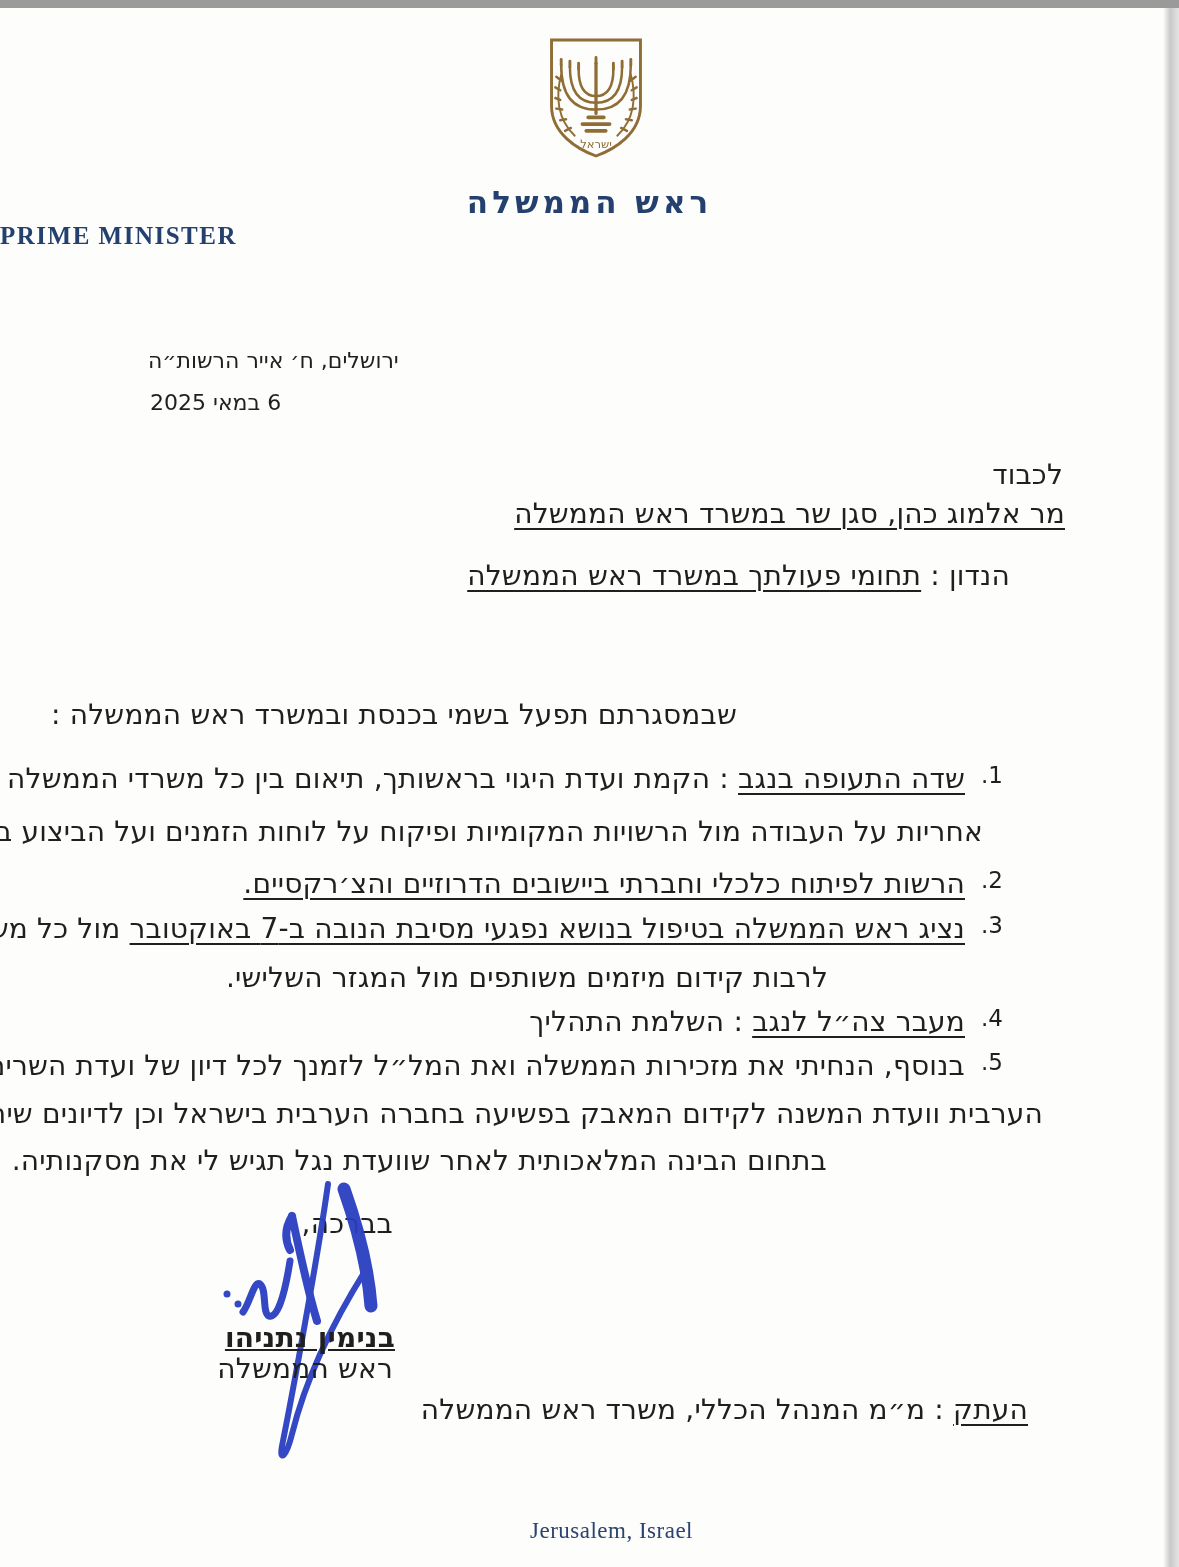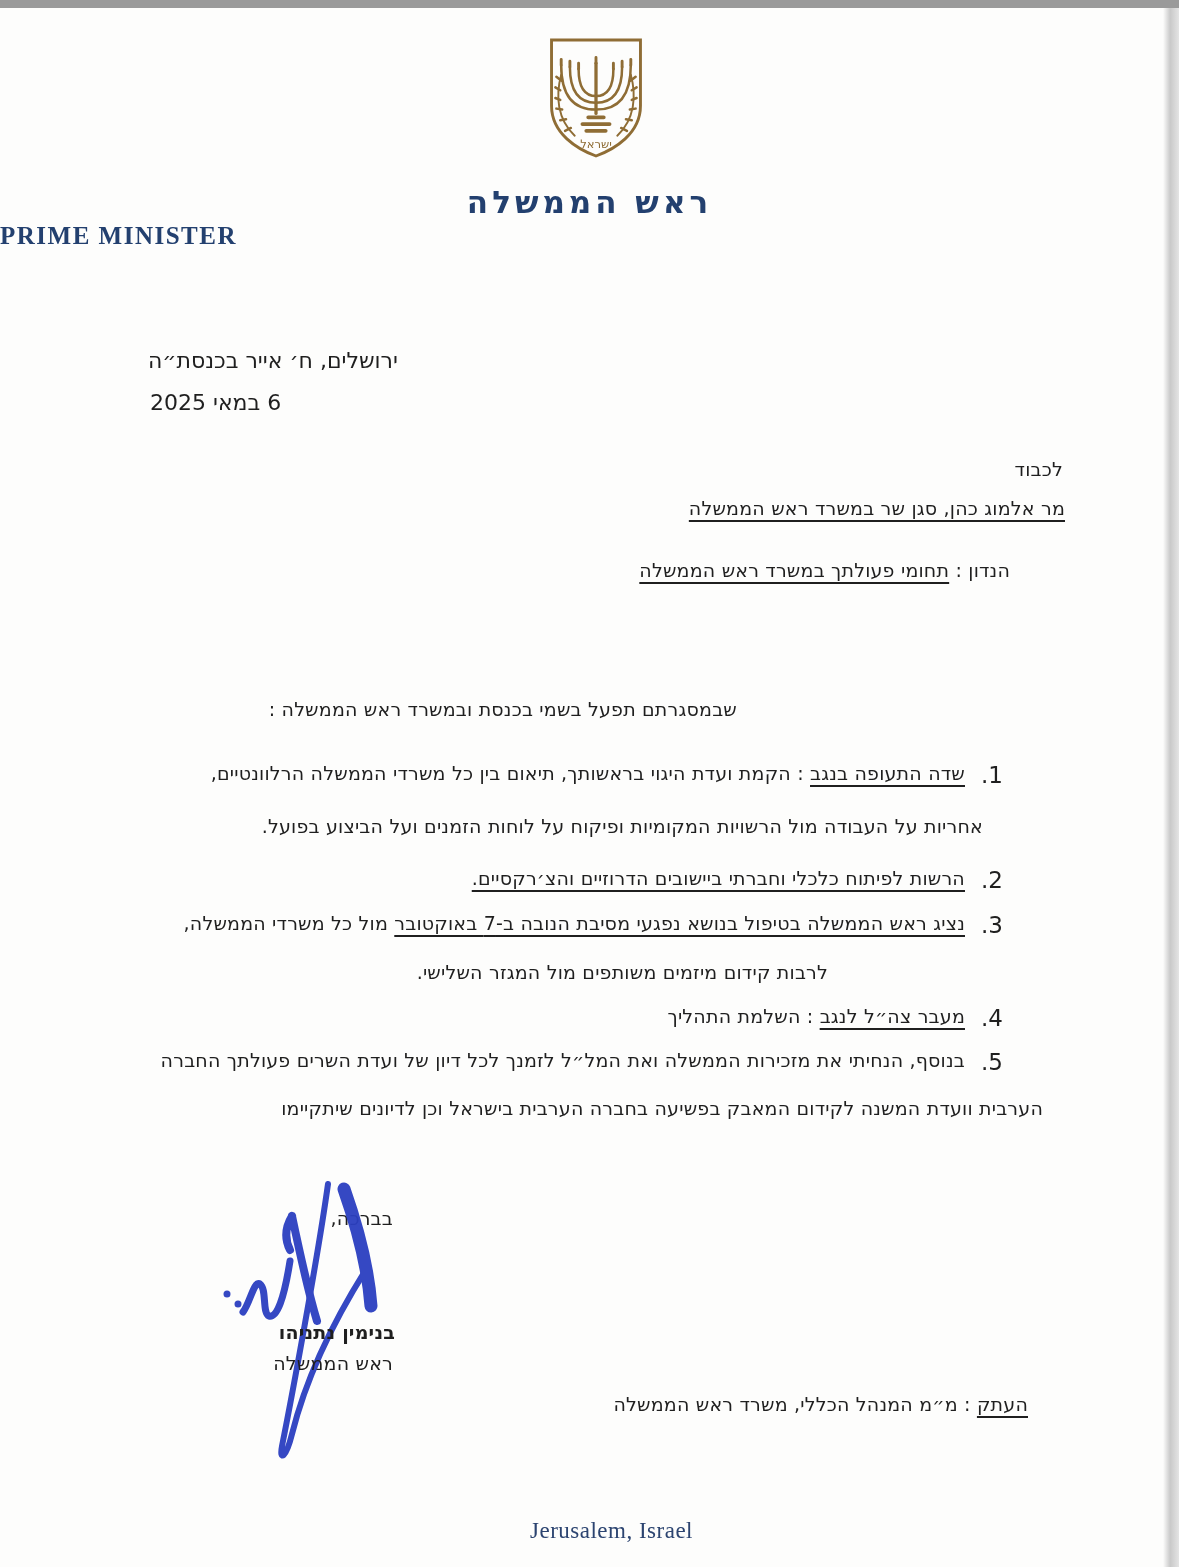--- a/index.html
+++ b/index.html
@@ -7,36 +7,36 @@
     position:relative;
     width:1179px;height:1567px;
     margin:8px auto;
     background:#fdfdfc;
     overflow:hidden;
     font-family:"DejaVu Sans","Liberation Sans",sans-serif;
     color:#1f1f1f;
   }
   .abs{position:absolute;white-space:nowrap;}
   .rtl{direction:rtl;unicode-bidi:embed;}
-  .line{font-size:19px;letter-spacing:.2px;text-align:right;}
+  .line{font-size:28px;letter-spacing:.2px;text-align:right;}
   .u{text-decoration:underline;text-underline-offset:5px;text-decoration-thickness:1.6px;}
   .title-he{
     left:0;right:0;top:176px;text-align:center;
     font-size:31px;font-weight:700;letter-spacing:4px;
     color:#23406f;direction:rtl;
   }
   .title-en{
     left:0;right:0;top:214px;text-align:left;
     font-family:"Liberation Serif","DejaVu Serif",serif;
     font-size:25px;font-weight:700;letter-spacing:1.5px;
     color:#23406f;
   }
   .date{font-size:22px;}
   .num{font-size:23px;}
-  .bold{font-weight:700;}
+  .bold{font-weight:700;text-decoration:underline;}
   .footer{
     left:0;right:0;top:1510px;text-align:center;
     font-family:"Liberation Serif","DejaVu Serif",serif;
     font-size:23px;color:#2c4470;letter-spacing:.5px;padding-left:44px;
   }
   .scan-edge-right{
     position:absolute;top:0;bottom:0;left:1163px;width:16px;
     background:linear-gradient(to right,rgba(255,255,255,0),#c9c9c9 45%,#e4e4e4);
   }
   .scan-edge-bottom{
@@ -66,21 +66,21 @@
       <path d="M96,42 C102,64 100,88 82,105" stroke-width="2"></path>
       <path d="M24,48 l-5,-4 M23,58 l-5,-3 M23,68 l-5,-2 M25,78 l-6,-1 M29,88 l-6,1 M34,97 l-6,3"></path>
       <path d="M96,48 l5,-4 M97,58 l5,-3 M97,68 l5,-2 M95,78 l6,-1 M91,88 l6,1 M86,97 l6,3"></path>
       <text x="60" y="118" text-anchor="middle" font-size="12" fill="#8f6d35" stroke="none">ישראל</text>
     </svg>
   </div>
 
   <div class="abs title-he">ראש הממשלה</div>
   <div class="abs title-en">PRIME MINISTER</div>
 
-  <div class="abs rtl date" style="left:148px;top:340px;">ירושלים,  ח׳ אייר בכנסת״ה</div>
+  <div class="abs rtl date" style="left:148px;top:340px;">ירושלים,  ח׳ אייר הרשות״ה</div>
   <div class="abs rtl date" style="left:150px;top:382px;">6 במאי 2025</div>
 
   <div class="abs rtl line" style="right:116px;top:450px;">לכבוד</div>
   <div class="abs rtl line u" style="right:114px;top:489px;">מר אלמוג כהן, סגן שר במשרד ראש הממשלה</div>
 
   <div class="abs rtl line" style="right:169px;top:551px;">
     <span>הנדון : </span><span class="u">תחומי פעולתך במשרד ראש הממשלה</span>
   </div>
 
   <div class="abs rtl line" style="right:442px;top:690px;">שבמסגרתם תפעל בשמי בכנסת ובמשרד ראש הממשלה :</div>
@@ -103,20 +103,21 @@
   <div class="abs rtl line" style="right:351px;top:953px;">לרבות קידום מיזמים משותפים מול המגזר השלישי.</div>
 
   <div class="abs rtl num" style="right:176px;top:997px;">4.</div>
   <div class="abs rtl line" style="right:214px;top:997px;">
     <span class="u">מעבר צה״ל לנגב</span><span> : השלמת התהליך</span>
   </div>
 
   <div class="abs rtl num" style="right:176px;top:1041px;">5.</div>
   <div class="abs rtl line" style="right:214px;top:1041px;">בנוסף, הנחיתי את מזכירות הממשלה ואת המל״ל לזמנך לכל דיון של ועדת השרים פעולתך החברה</div>
   <div class="abs rtl line" style="right:136px;top:1089px;">הערבית וועדת המשנה לקידום המאבק בפשיעה בחברה הערבית בישראל וכן לדיונים שיתקיימו</div>
+  <div class="abs rtl line" style="right:352px;top:1136px;">בתחום הבינה המלאכותית לאחר שוועדת נגל תגיש לי את מסקנותיה.</div>
 
   <div class="abs rtl line" style="right:786px;top:1199px;">בברכה,</div>
 
   <div class="abs" style="left:210px;top:1158px;">
     <svg width="185" height="315" viewBox="0 0 185 315" fill="none" stroke="#2b3fc0" stroke-linecap="round" stroke-linejoin="round" opacity="0.95">
       <path d="M118,18 C108,90 82,230 72,280 C69,296 76,292 82,268 C100,196 138,132 157,102" stroke-width="6"></path>
       <path d="M134,23 C146,57 158,100 161,140" stroke-width="13"></path>
       <path d="M82,50 C76,60 74,72 80,84 M82,50 C90,88 100,132 107,155" stroke-width="8"></path>
       <path d="M80,95 C74,133 67,152 59,150 C52,147 57,123 50,118 C44,114 40,137 33,146" stroke-width="7"></path>
       <circle cx="17" cy="128" r="3.5" fill="#2b3fc0" stroke="none"></circle>

